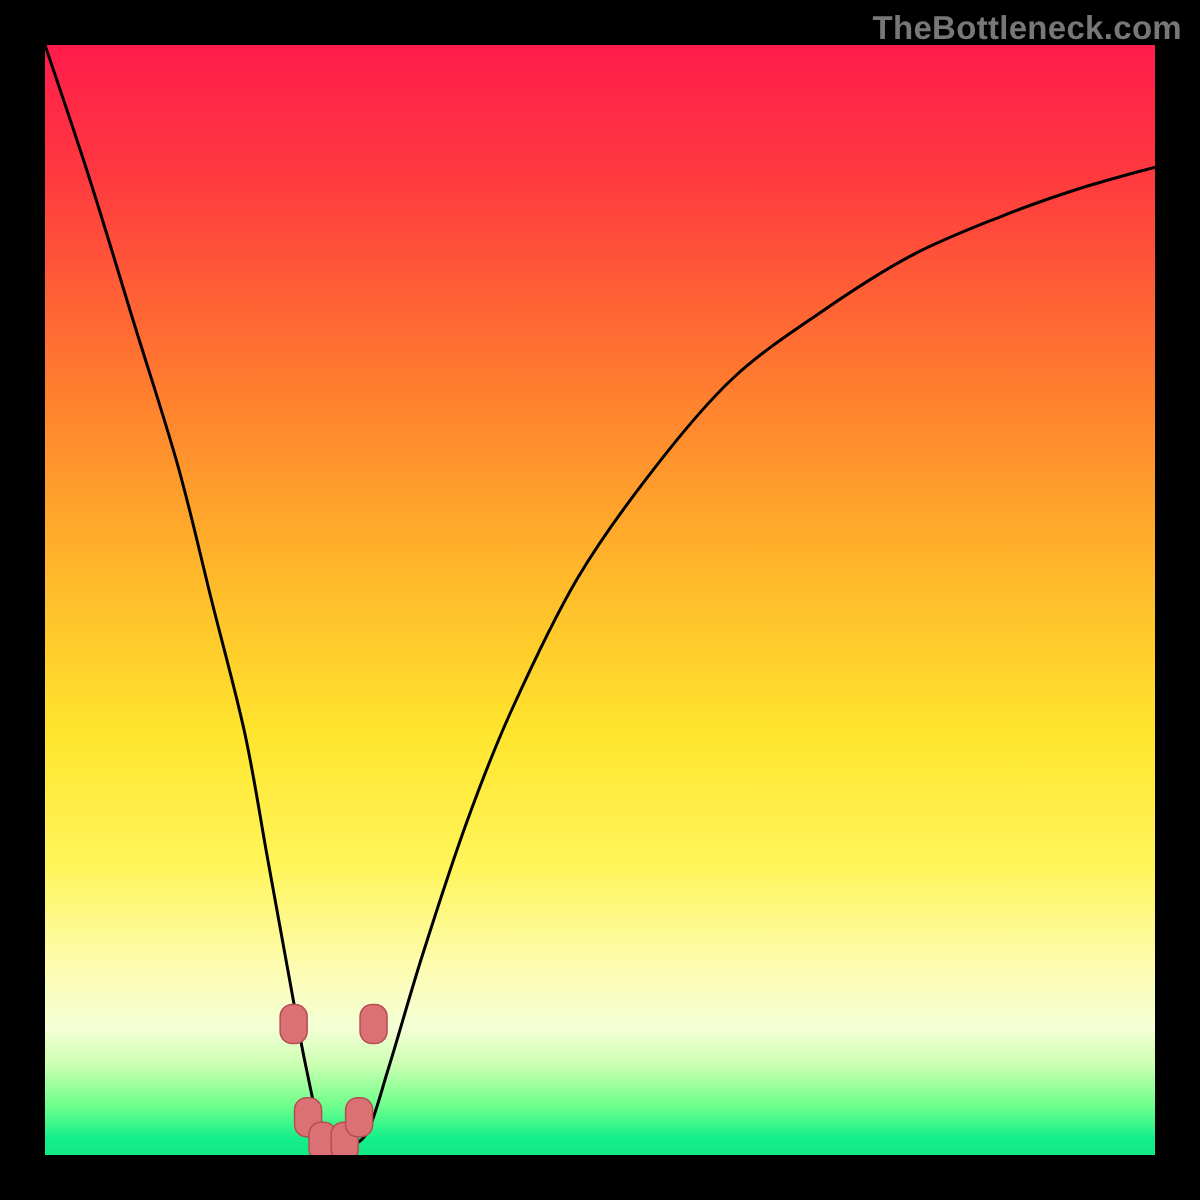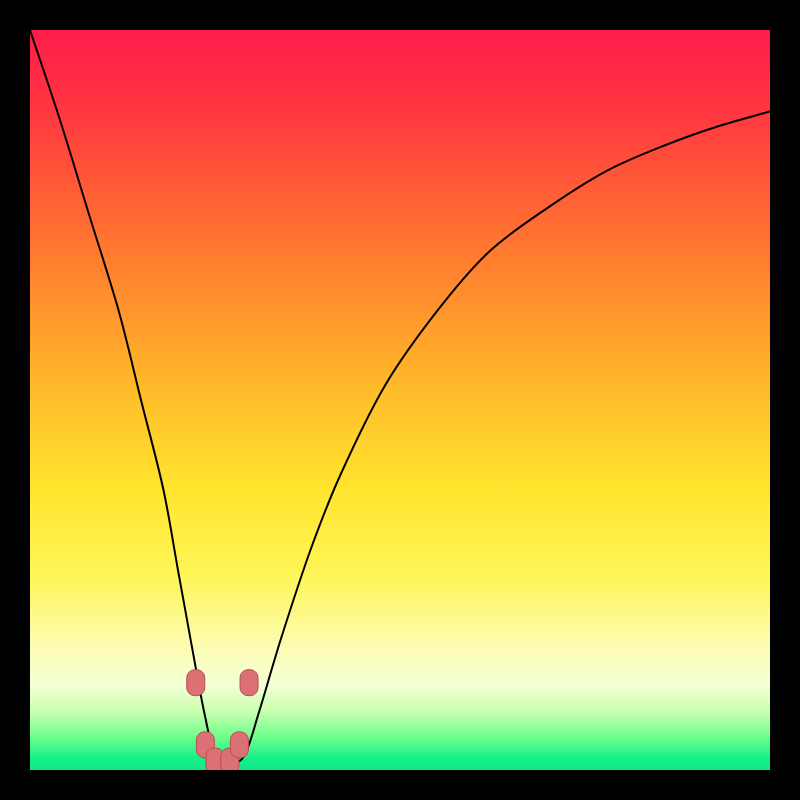--- a/index.html
+++ b/index.html
@@ -67,13 +67,14 @@
           <rect x="156.76" y="639.68" width="18" height="26" rx="8" ry="8" fill="#db7175" stroke="#b54d51" stroke-width="1"></rect>
           <rect x="166.38" y="701.84" width="18" height="26" rx="8" ry="8" fill="#db7175" stroke="#b54d51" stroke-width="1"></rect>
           <rect x="176.00" y="718.12" width="18" height="26" rx="8" ry="8" fill="#db7175" stroke="#b54d51" stroke-width="1"></rect>
           <rect x="190.80" y="718.12" width="18" height="26" rx="8" ry="8" fill="#db7175" stroke="#b54d51" stroke-width="1"></rect>
           <rect x="200.42" y="701.84" width="18" height="26" rx="8" ry="8" fill="#db7175" stroke="#b54d51" stroke-width="1"></rect>
           <rect x="210.04" y="639.68" width="18" height="26" rx="8" ry="8" fill="#db7175" stroke="#b54d51" stroke-width="1"></rect>
         </g>
     </svg>
   </div>
 
+  <div class="watermark">TheBottleneck.com</div>
 </div>
 
 </body></html>

